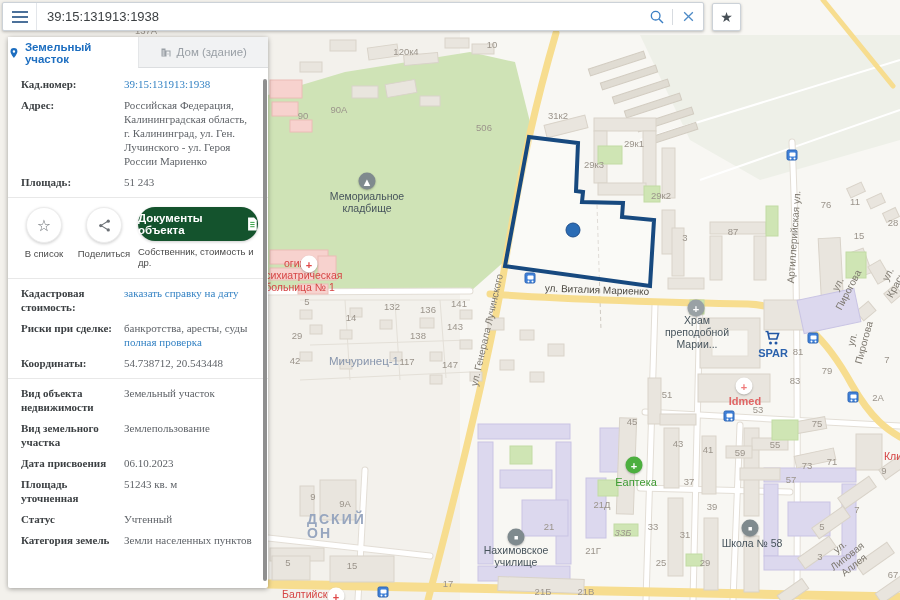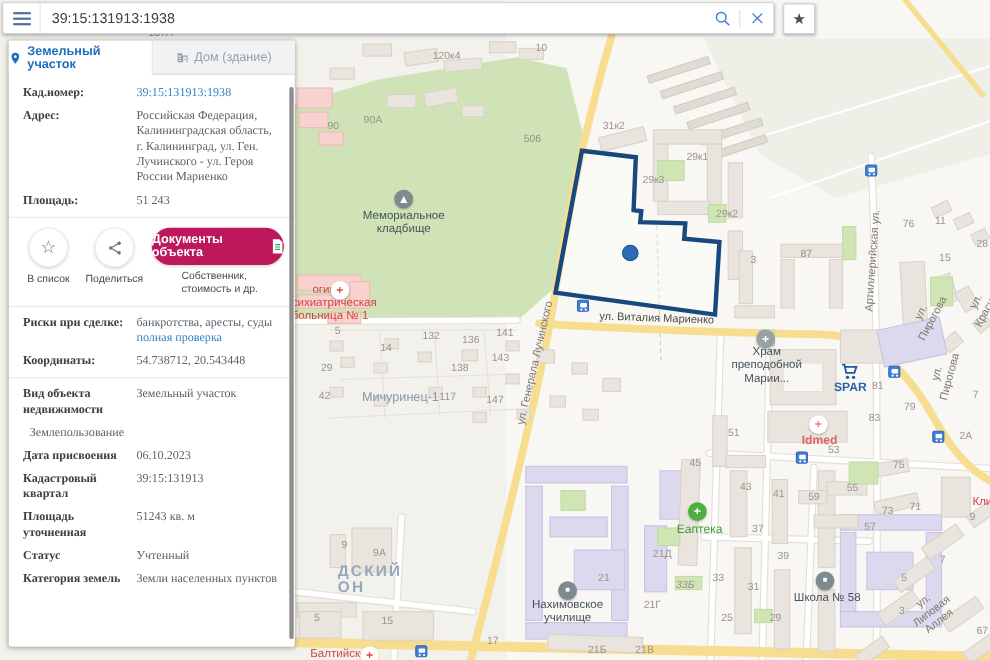--- a/index.html
+++ b/index.html
@@ -56,23 +56,23 @@
   .val .line{display:block;}
   .val .link{color:#3583c4;cursor:pointer;}
   .divider{height:1px;background:#e8e8e8;margin-top:8px;}
   #actions{display:flex;align-items:flex-start;padding:9px 10px 2px 10px;gap:8px;}
   .act{display:flex;flex-direction:column;align-items:center;width:52px;cursor:pointer;}
   .act .circ{width:36px;height:36px;border-radius:50%;background:#fff;border:1px solid #ececec;
              box-shadow:0 1px 3px rgba(0,0,0,.18);display:flex;align-items:center;justify-content:center;
              color:#6b7075;font-size:16px;}
   .act .cap{font-size:9.5px;color:#4a4a4a;margin-top:5px;text-align:right;}
   #docs{display:flex;flex-direction:column;align-items:center;flex:1;cursor:pointer;}
-  #docs .pill{background:#be185d;border-radius:18px;height:34px;display:flex;align-items:center;justify-content:center;
+  #docs .pill{background:#14532d;border-radius:18px;height:34px;display:flex;align-items:center;justify-content:center;
               gap:6px;color:#fff;font-weight:bold;font-size:11.5px;width:100%;box-shadow:0 1px 3px rgba(0,0,0,.2);}
-  #docs .cap{font-size:9.5px;color:#4a4a4a;margin-top:5px;margin-left:27px;}
+  #docs .cap{font-size:9.5px;color:#4a4a4a;margin-top:5px;}
   #panel-scrollbar{position:absolute;right:1px;top:42px;width:4px;height:502px;background:#8f8f8f;border-radius:2px;z-index:11;cursor:grab;}
 </style>
 </head>
 <body>
 
 <div id="stage">
 
   <svg id="map-canvas" width="900" height="600">
     <rect x="0" y="0" width="900" height="600" fill="#f3f1ec"></rect>
     <rect x="460" y="0" width="440" height="600" fill="#f8f7f3"></rect>
@@ -444,20 +444,26 @@
                 <path d="M2 0h11l5 5v19H2z" fill="#fff"></path>
                 <path d="M6 9h8M6 13h8M6 17h8" stroke="#2f9e41" stroke-width="1.8"></path>
               </svg>
           </div>
           <div class="cap">Собственник, стоимость и др.</div>
         </div>
       </div>
       <div class="divider"></div>
       <div id="rows-b">
           <div class="row">
+            <div class="lbl">Кадастровая стоимость:</div>
+            <div class="val">
+              <span class="line link">заказать справку на дату</span>
+            </div>
+          </div>
+          <div class="row">
             <div class="lbl">Риски при сделке:</div>
             <div class="val">
               <span class="line">банкротства, аресты, суды</span>
               <span class="line link">полная проверка</span>
             </div>
           </div>
           <div class="row">
             <div class="lbl">Координаты:</div>
             <div class="val">
               <span class="line">54.738712, 20.543448</span>
@@ -466,34 +472,29 @@
         </div>
       <div class="divider"></div>
       <div id="rows-c">
           <div class="row">
             <div class="lbl">Вид объекта недвижимости</div>
             <div class="val">
               <span class="line">Земельный участок</span>
             </div>
           </div>
           <div class="row">
+            <div class="lbl">Вид земельного участка</div>
             <div class="val">
               <span class="line">Землепользование</span>
             </div>
           </div>
           <div class="row">
             <div class="lbl">Дата присвоения</div>
             <div class="val">
               <span class="line">06.10.2023</span>
-            </div>
-          </div>
-          <div class="row">
-            <div class="lbl">Кадастровый квартал</div>
-            <div class="val">
-              <span class="line">39:15:131913</span>
             </div>
           </div>
           <div class="row">
             <div class="lbl">Площадь уточненная</div>
             <div class="val">
               <span class="line">51243 кв. м</span>
             </div>
           </div>
           <div class="row">
             <div class="lbl">Статус</div>

